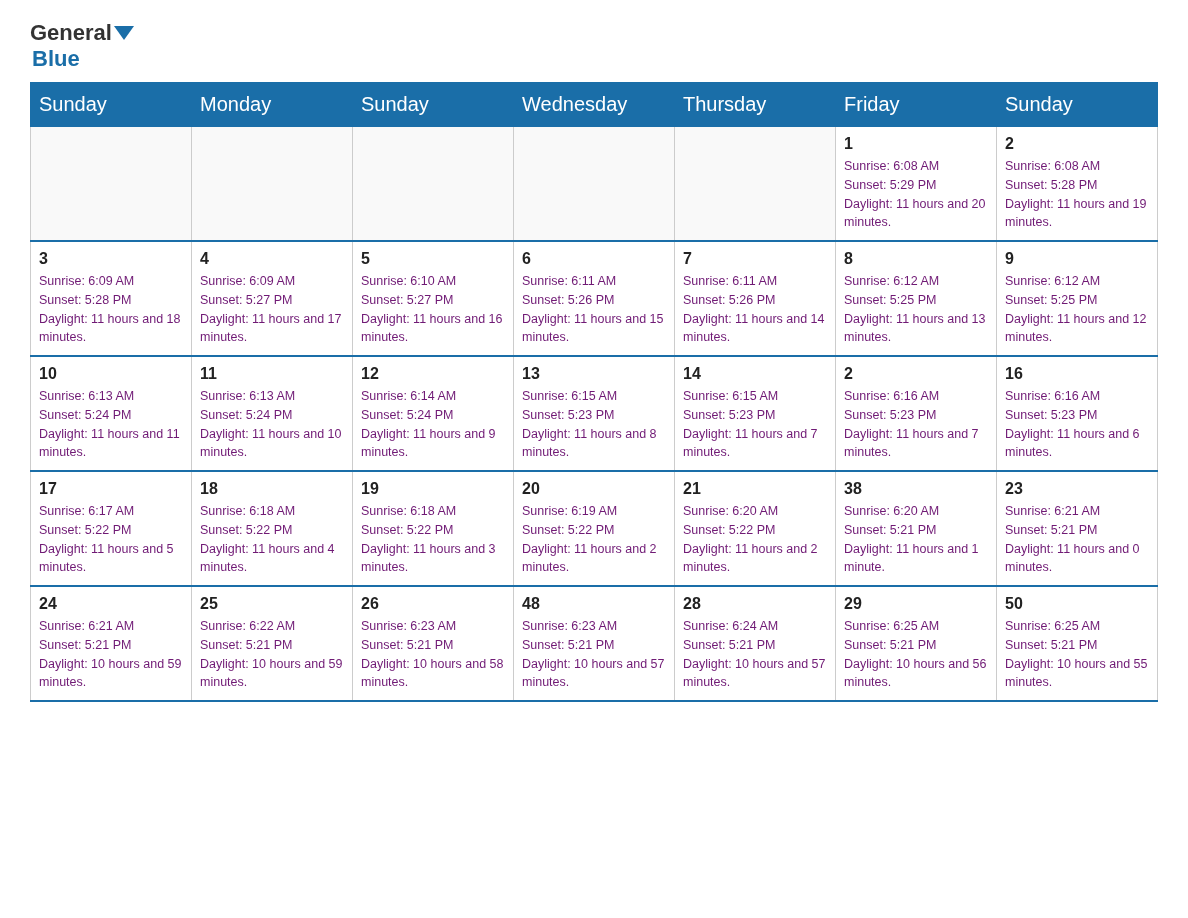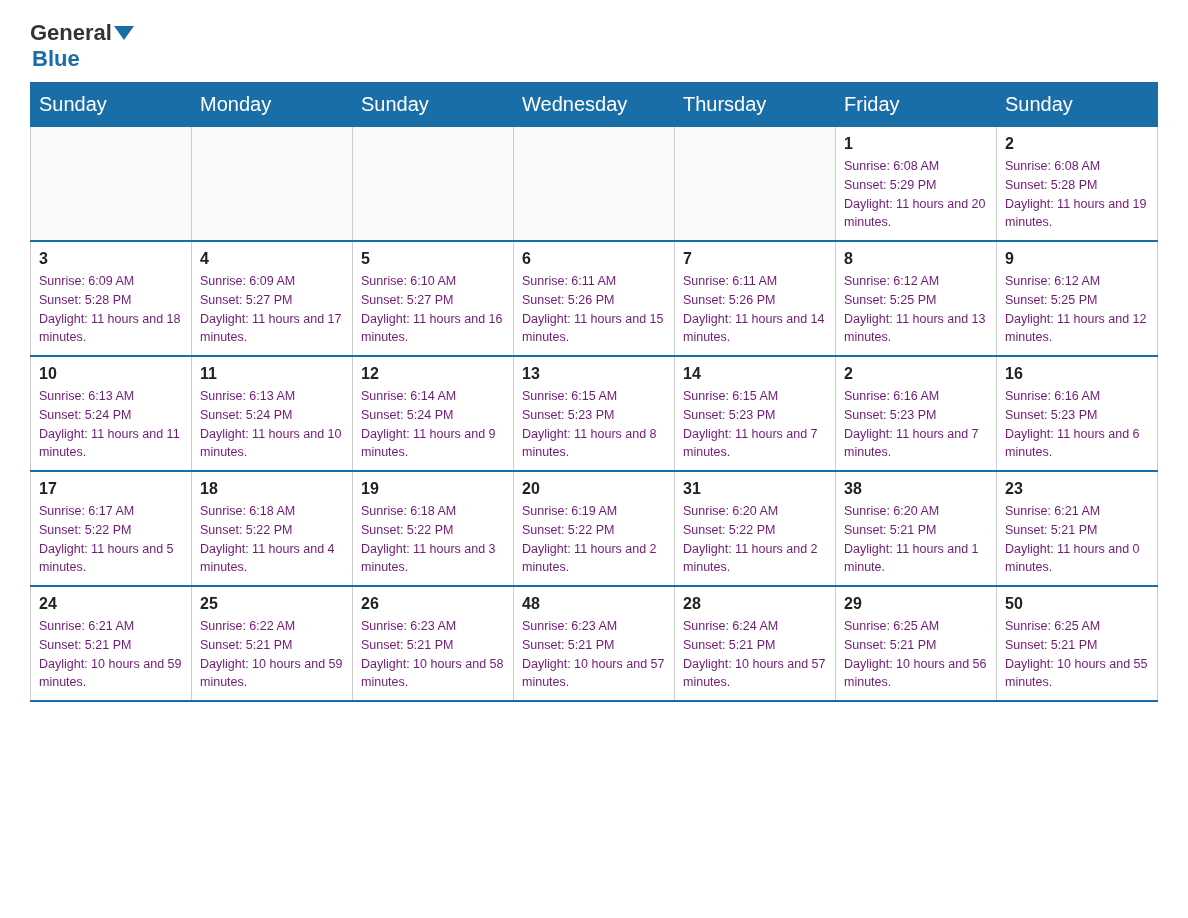--- a/index.html
+++ b/index.html
@@ -218,21 +218,21 @@
         </td>
         <td>
           <span class="day-number">19</span>
           <div class="day-info">Sunrise: 6:18 AM<br>Sunset: 5:22 PM<br>Daylight: 11 hours and 3 minutes.</div>
         </td>
         <td>
           <span class="day-number">20</span>
           <div class="day-info">Sunrise: 6:19 AM<br>Sunset: 5:22 PM<br>Daylight: 11 hours and 2 minutes.</div>
         </td>
         <td>
-          <span class="day-number">31</span>
+          <span class="day-number">21</span>
           <div class="day-info">Sunrise: 6:20 AM<br>Sunset: 5:22 PM<br>Daylight: 11 hours and 2 minutes.</div>
         </td>
         <td>
           <span class="day-number">38</span>
           <div class="day-info">Sunrise: 6:20 AM<br>Sunset: 5:21 PM<br>Daylight: 11 hours and 1 minute.</div>
         </td>
         <td>
           <span class="day-number">23</span>
           <div class="day-info">Sunrise: 6:21 AM<br>Sunset: 5:21 PM<br>Daylight: 11 hours and 0 minutes.</div>
         </td>

